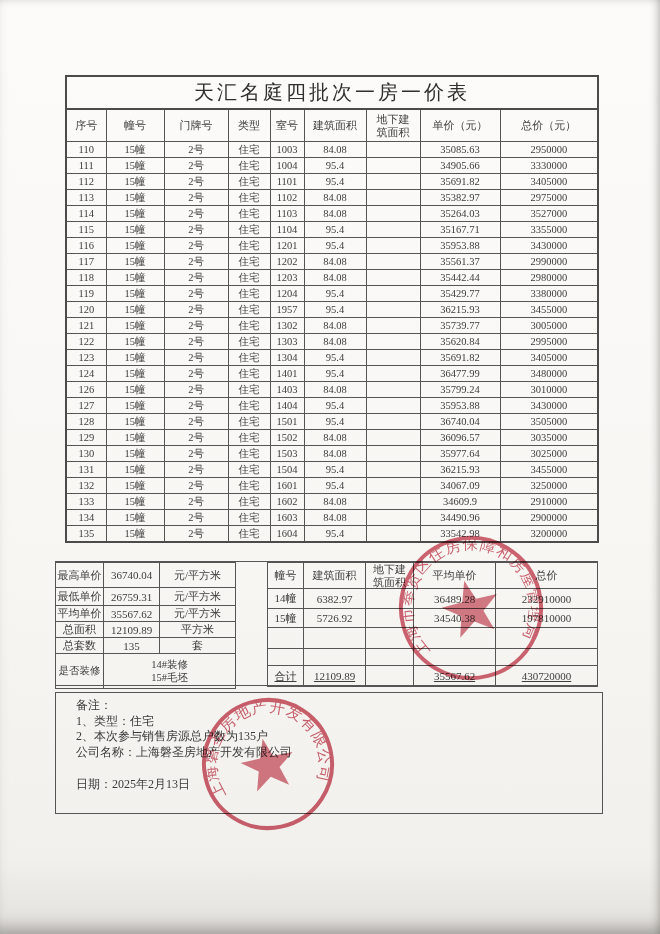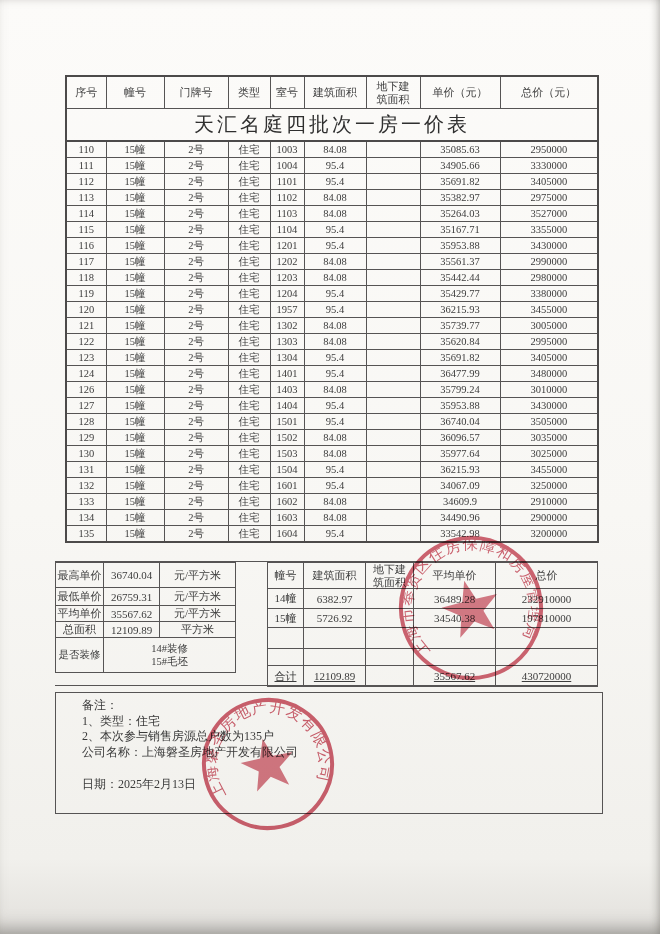--- a/index.html
+++ b/index.html
@@ -41,21 +41,21 @@
   .sum-right td { font-size:11px; }
   .sum-right tr.d1 td { height:19px; }
   .sum-right tr.d2 td { height:18px; }
   .sum-right tr.e1 td { height:20px; }
   .sum-right tr.e2 td { height:16px; }
   .sum-right tr.total td { height:20px;text-decoration:underline; }
   
   .notes-box {
     position:absolute; left:55px; top:692px; width:548px; height:122px;
     border:1.5px solid #565454; box-sizing:border-box;
-    padding:5px 26px; font-size:12px; line-height:15.5px; color:#3a3a3a;
+    padding:5px 20px; font-size:12px; line-height:15.5px; color:#3a3a3a;
   }
   .notes-box .gap-s { margin-top:0; }
   .notes-box .gap-m { margin-top:17px; }
   
   .stamp { position:absolute; mix-blend-mode:multiply; pointer-events:none; }
   .stamp-agency { left:393px; top:530px; }
   .stamp-company { left:198px; top:694px; }
 </style>
 </head>
 <body>
@@ -68,35 +68,35 @@
         <col style="width:58px">
         <col style="width:64px">
       <col style="width:42px">
         <col style="width:34px">
         <col style="width:62px">
       <col style="width:54px">
         <col style="width:80px">
         <col style="width:98px">
     </colgroup>
     <thead>
+      <tr>
+        <th class="title-cell" colspan="9">天汇名庭四批次一房一价表</th>
+      </tr>
       <tr id="main-headers">
           <th class="colhead">序号</th>
           <th class="colhead">幢号</th>
           <th class="colhead">门牌号</th>
           <th class="colhead">类型</th>
           <th class="colhead">室号</th>
           <th class="colhead">建筑面积</th>
           <th class="colhead">地下建
 筑面积</th>
           <th class="colhead">单价（元）</th>
           <th class="colhead">总价（元）</th>
         </tr>
-      <tr>
-        <th class="title-cell" colspan="9">天汇名庭四批次一房一价表</th>
-      </tr>
     </thead>
     <tbody id="main-rows">
         <tr>
           <td>110</td>
           <td>15幢</td>
           <td>2号</td>
           <td>住宅</td>
           <td>1003</td>
           <td>84.08</td>
           <td></td>
@@ -390,20 +390,25 @@
           </tr>
           <tr class="r3">
             <td>平均单价</td>
             <td>35567.62</td>
             <td>元/平方米</td>
           </tr>
           <tr class="r4">
             <td>总面积</td>
             <td>12109.89</td>
             <td>平方米</td>
+          </tr>
+          <tr class="r5">
+            <td>总套数</td>
+            <td>135</td>
+            <td>套</td>
           </tr>
           <tr class="r6">
             <td>是否装修</td>
             <td colspan="2">14#装修
 15#毛坯</td>
           </tr>
         </tbody>
     </table>
     <table class="sum-right">
       <colgroup>

